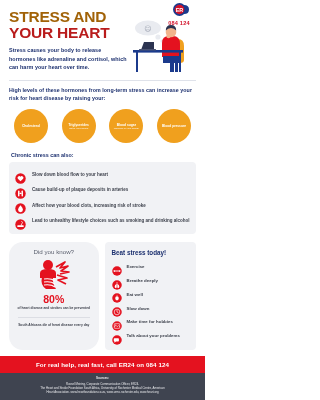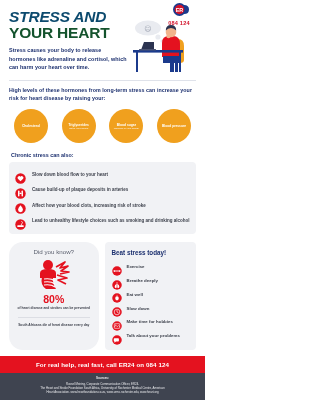--- a/index.html
+++ b/index.html
@@ -17,22 +17,22 @@
     position: absolute; top: 2px; right: 5px;
     width: 42px; text-align: center; z-index: 6;
   }
   .logo-badge {
     width: 21px; height: 17px; margin: 0 auto;
     position: relative;
   }
   .logo-phone { font-size: 5.6px; font-weight: bold; color: #d2112a; letter-spacing: .2px; margin-top: 1px; }
 
   .title { font-size: 15.5px; font-weight: bold; line-height: 1.04; letter-spacing: -0.2px; }
-  .t1 { color: #0c4a6e; font-style: italic; }
-  .t2 { color: #14532d; }
+  .t1 { color: #a16207; }
+  .t2 { color: #b91c1c; }
   .intro {
     margin-top: 5px; font-size: 5.4px; font-weight: bold; color: #1b2f6e;
     line-height: 1.55; width: 120px; letter-spacing: .05px;
   }
   .hero {
     position: absolute; right: 2px; top: 17px; width: 72px; height: 58px;
   }
   .divider { position: absolute; left: 9px; right: 9px; top: 80px; height: 1px; background: #dfe2ea; }
 
   

